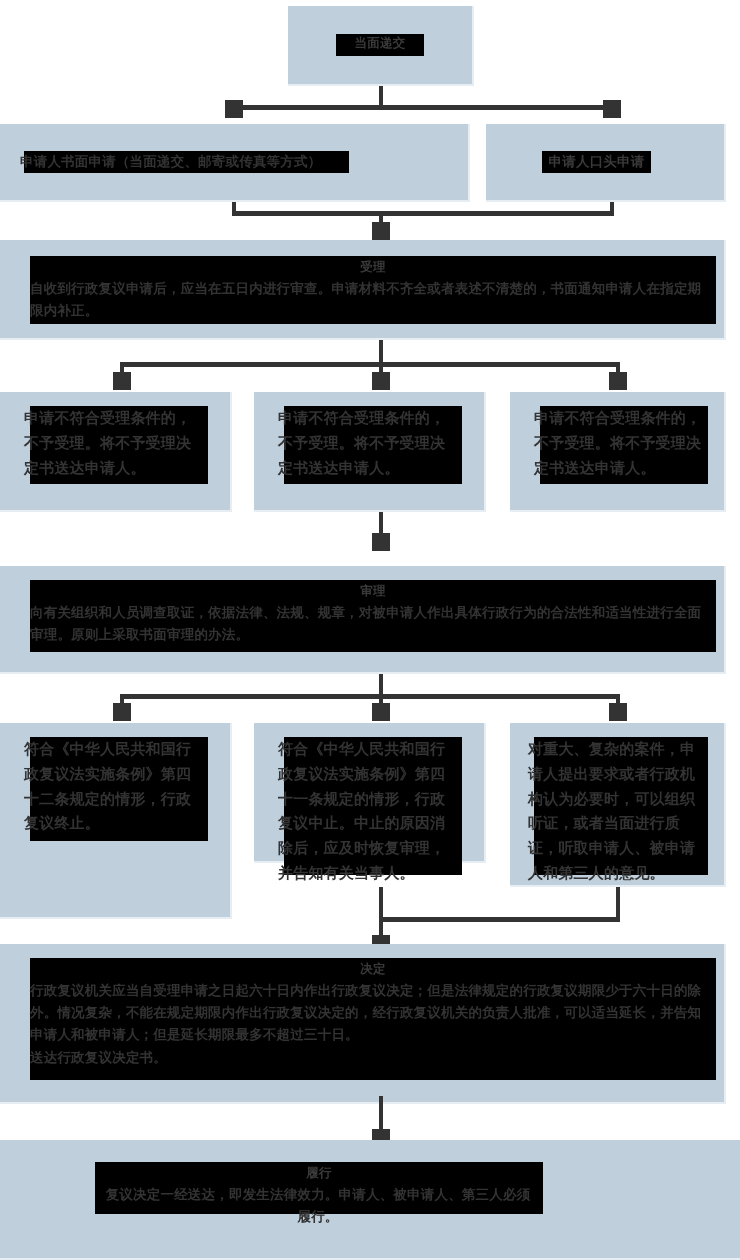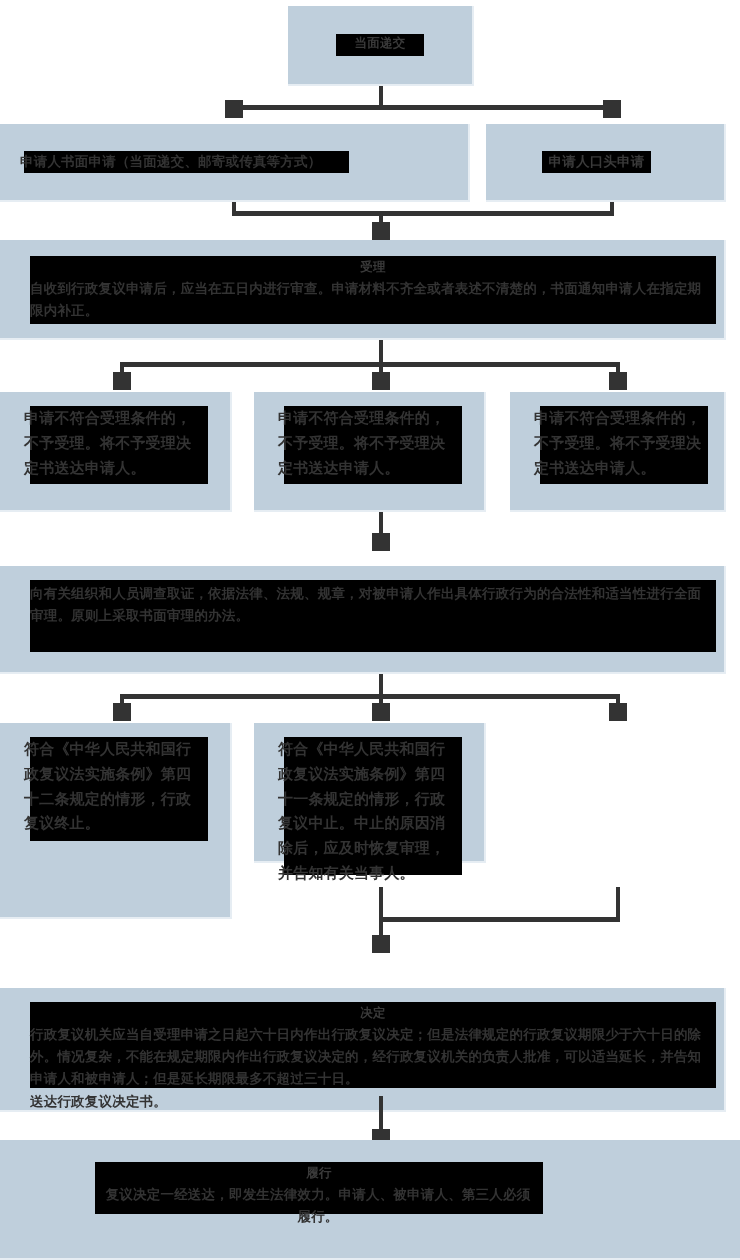--- a/index.html
+++ b/index.html
@@ -136,20 +136,21 @@
     <div class="node-inner" style="left:30px; top:14px; width:168px; height:78px; padding:0 2px;">
       <span class="node-body" style="margin-left:-8px;">申请不符合受理条件的，不予受理。将不予受理决定书送达申请人。</span>
     </div>
   </div>
 
   <div class="line vline" style="left:379px; top:512px; width:4px; height:34px;"></div>
   <div class="head" style="left:372px; top:533px;"></div>
 
   <div class="node wide" style="left:0px; top:566px; width:726px; height:108px;">
     <div class="node-inner" style="left:30px; top:14px; right:8px; bottom:20px; padding:2px 6px;">
+      <span class="node-title">审理</span>
       <span class="node-body" style="margin-left:-6px;">向有关组织和人员调查取证，依据法律、法规、规章，对被申请人作出具体行政行为的合法性和适当性进行全面审理。原则上采取书面审理的办法。</span>
     </div>
   </div>
 
   <div class="line vline" style="left:379px; top:674px; width:4px; height:22px;"></div>
   <div class="line hline" style="left:120px; top:694px; width:500px; height:5px;"></div>
   <div class="line vline" style="left:120px; top:694px; width:4px; height:12px;"></div>
   <div class="head" style="left:113px; top:703px;"></div>
   <div class="line vline" style="left:379px; top:694px; width:4px; height:12px;"></div>
   <div class="head" style="left:372px; top:703px;"></div>
@@ -161,28 +162,33 @@
       <span class="node-body" style="margin-left:-8px;">符合《中华人民共和国行政复议法实施条例》第四十二条规定的情形，行政复议终止。</span>
     </div>
   </div>
 
   <div class="node col" style="left:254px; top:723px; width:232px; height:140px;">
     <div class="node-inner" style="left:30px; top:14px; width:178px; height:138px; padding:0 2px;">
       <span class="node-body" style="margin-left:-8px;">符合《中华人民共和国行政复议法实施条例》第四十一条规定的情形，行政复议中止。中止的原因消除后，应及时恢复审理，并告知有关当事人。</span>
     </div>
   </div>
 
+  <div class="node col" style="left:510px; top:723px; width:216px; height:164px;">
+    <div class="node-inner" style="left:24px; top:14px; width:174px; height:138px; padding:0 2px;">
+      <span class="node-body" style="margin-left:-8px;">对重大、复杂的案件，申请人提出要求或者行政机构认为必要时，可以组织听证，或者当面进行质证，听取申请人、被申请人和第三人的意见。</span>
+    </div>
+  </div>
 
   <div class="line vline" style="left:379px; top:887px; width:4px; height:34px;"></div>
   <div class="line vline" style="left:616px; top:887px; width:4px; height:34px;"></div>
   <div class="line hline" style="left:379px; top:917px; width:241px; height:5px;"></div>
   <div class="line vline" style="left:379px; top:917px; width:4px; height:26px;"></div>
   <div class="head" style="left:372px; top:935px;"></div>
 
-  <div class="node wide" style="left:0px; top:944px; width:726px; height:124px;margin-top:44px;">
+  <div class="node wide" style="left:0px; top:944px; width:726px; height:160px;">
     <div class="node-inner" style="left:30px; top:14px; right:8px; bottom:22px; padding:2px 6px;">
       <span class="node-title">决定</span>
       <span class="node-body" style="margin-left:-6px;">行政复议机关应当自受理申请之日起六十日内作出行政复议决定；但是法律规定的行政复议期限少于六十日的除外。情况复杂，不能在规定期限内作出行政复议决定的，经行政复议机关的负责人批准，可以适当延长，并告知申请人和被申请人；但是延长期限最多不超过三十日。</span>
       <span class="node-body" style="margin-left:-6px;">送达行政复议决定书。</span>
     </div>
   </div>
 
   <div class="line vline" style="left:379px; top:1096px; width:4px; height:42px;"></div>
 
   <div class="head" style="left:372px; top:1129px;"></div>

